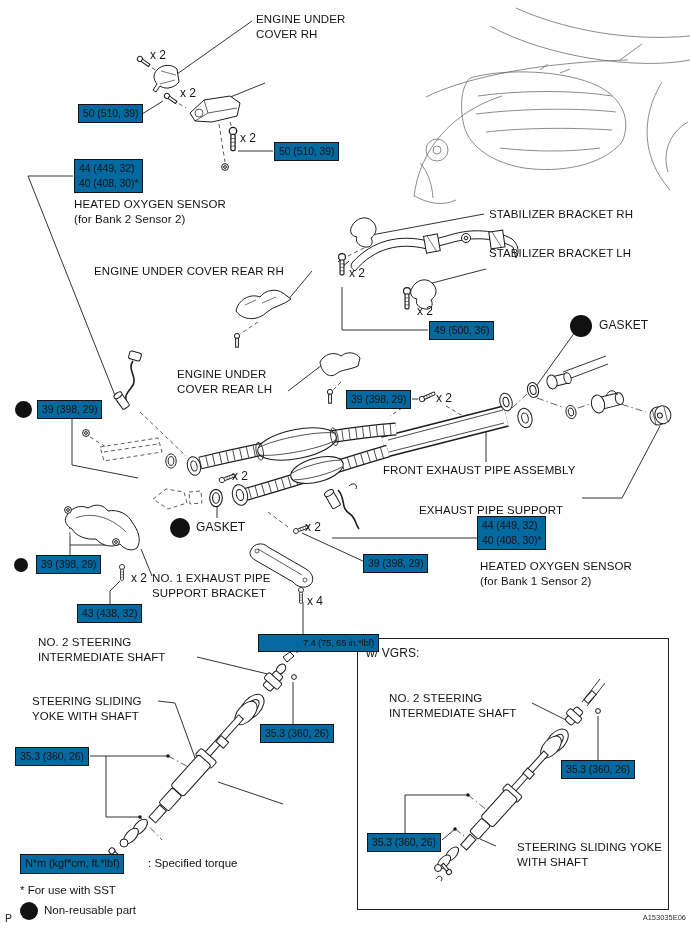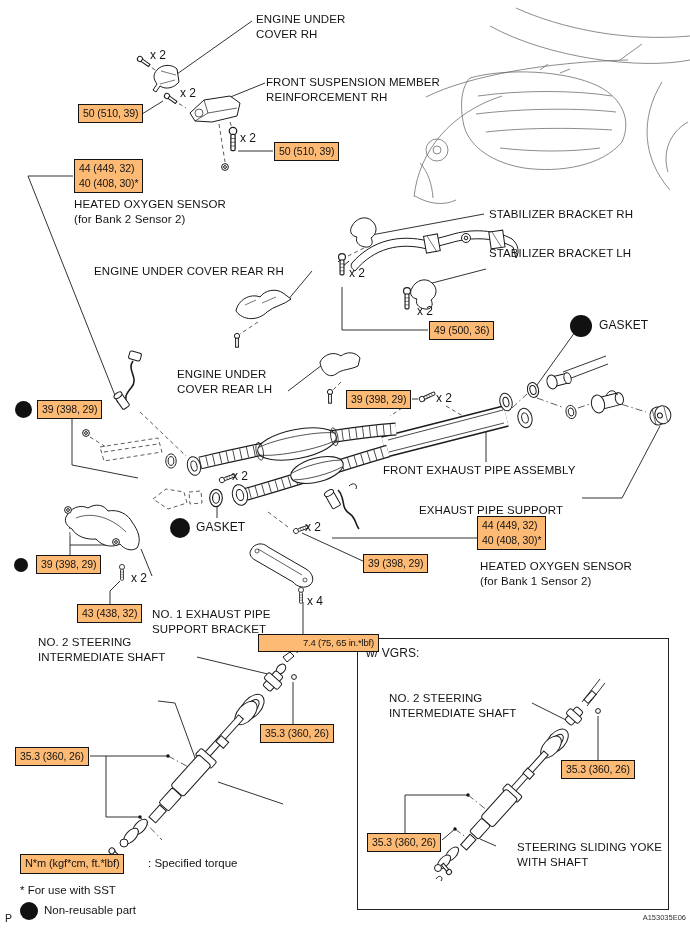--- a/index.html
+++ b/index.html
@@ -1,21 +1,21 @@
 <!DOCTYPE html>
 <html><head>
 <meta charset="utf-8">
 <style>
   *{margin:0;padding:0;box-sizing:border-box}
   html,body{background:#fff}
   .canvas{position:relative;width:690px;height:937px;background:#fff;overflow:hidden;
           font-family:"Liberation Sans",sans-serif;color:#141414}
   svg.art{position:absolute;left:0;top:0}
   .lbl{position:absolute;font-size:11.5px;line-height:1.3;white-space:pre-line;letter-spacing:.1px}
-  .tbox{position:absolute;border:1.5px solid #141414;background:#fdba74;padding:1px 4px;
+  .tbox{position:absolute;border:1.5px solid #141414;background:#0369a1;padding:1px 4px;
         font-size:10.5px;line-height:1.45;white-space:pre-line;letter-spacing:-.1px}
   .qty{position:absolute;font-size:12px}
   .dot{position:absolute;border-radius:50%;background:#111}
   .inset-box{position:absolute;border:1.6px solid #222;background:transparent}
   .figid{position:absolute;font-size:7.5px;color:#333;text-align:right}
   .pmark{position:absolute;font-size:10.5px}
   .legend-note{position:absolute;font-size:11.5px}
 </style>
 </head>
 <body>
@@ -354,39 +354,39 @@
     <circle cx="294" cy="677" r="2.4"></circle>
     <circle cx="598" cy="711" r="2.4"></circle>
   </g>
 </svg>
 
 <div class="inset-box" style="left:357px;top:638px;width:312px;height:272px;"></div>
 <div class="lbl" style="left:366px;top:646px;font-size:12px;">w/ VGRS:</div>
 
 <div class="lbl" style="left:256px;top:12px;">ENGINE UNDER
 COVER RH</div>
-<div class="lbl" style="left:266px;top:75px;">FRONT SUSPENSION MEMBER
-REINFORCEMENT RH</div>
 <div class="lbl" style="left:74px;top:197px;">HEATED OXYGEN SENSOR
 (for Bank 2 Sensor 2)</div>
 <div class="lbl" style="left:489px;top:207px;">STABILIZER BRACKET RH</div>
 <div class="lbl" style="left:94px;top:264px;">ENGINE UNDER COVER REAR RH</div>
 <div class="lbl" style="left:489px;top:246px;">STABILIZER BRACKET LH</div>
 <div class="lbl" style="left:599px;top:318px;font-size:12px;">GASKET</div>
 <div class="lbl" style="left:177px;top:367px;">ENGINE UNDER
 COVER REAR LH</div>
 <div class="lbl" style="left:383px;top:463px;">FRONT EXHAUST PIPE ASSEMBLY</div>
 <div class="lbl" style="left:419px;top:491px;margin-top:12px;">EXHAUST PIPE SUPPORT</div>
 <div class="lbl" style="left:196px;top:520px;font-size:12px;">GASKET</div>
 <div class="lbl" style="left:480px;top:559px;">HEATED OXYGEN SENSOR
 (for Bank 1 Sensor 2)</div>
-<div class="lbl" style="left:152px;top:571px;margin-top:36px;">NO. 1 EXHAUST PIPE
+<div class="lbl" style="left:152px;top:571px;">NO. 1 EXHAUST PIPE
 SUPPORT BRACKET</div>
 <div class="lbl" style="left:38px;top:635px;">NO. 2 STEERING
 INTERMEDIATE SHAFT</div>
+<div class="lbl" style="left:32px;top:694px;">STEERING SLIDING
+YOKE WITH SHAFT</div>
 <div class="lbl" style="left:389px;top:691px;">NO. 2 STEERING
 INTERMEDIATE SHAFT</div>
 <div class="lbl" style="left:517px;top:840px;">STEERING SLIDING YOKE
 WITH SHAFT</div>
 
 <div class="tbox" style="left:78px;top:104px;">50 (510, 39)</div>
 <div class="tbox" style="left:274px;top:142px;">50 (510, 39)</div>
 <div class="tbox" style="left:74px;top:159px;">44 (449, 32)
 40 (408, 30)*</div>
 <div class="tbox" style="left:429px;top:321px;">49 (500, 36)</div>

